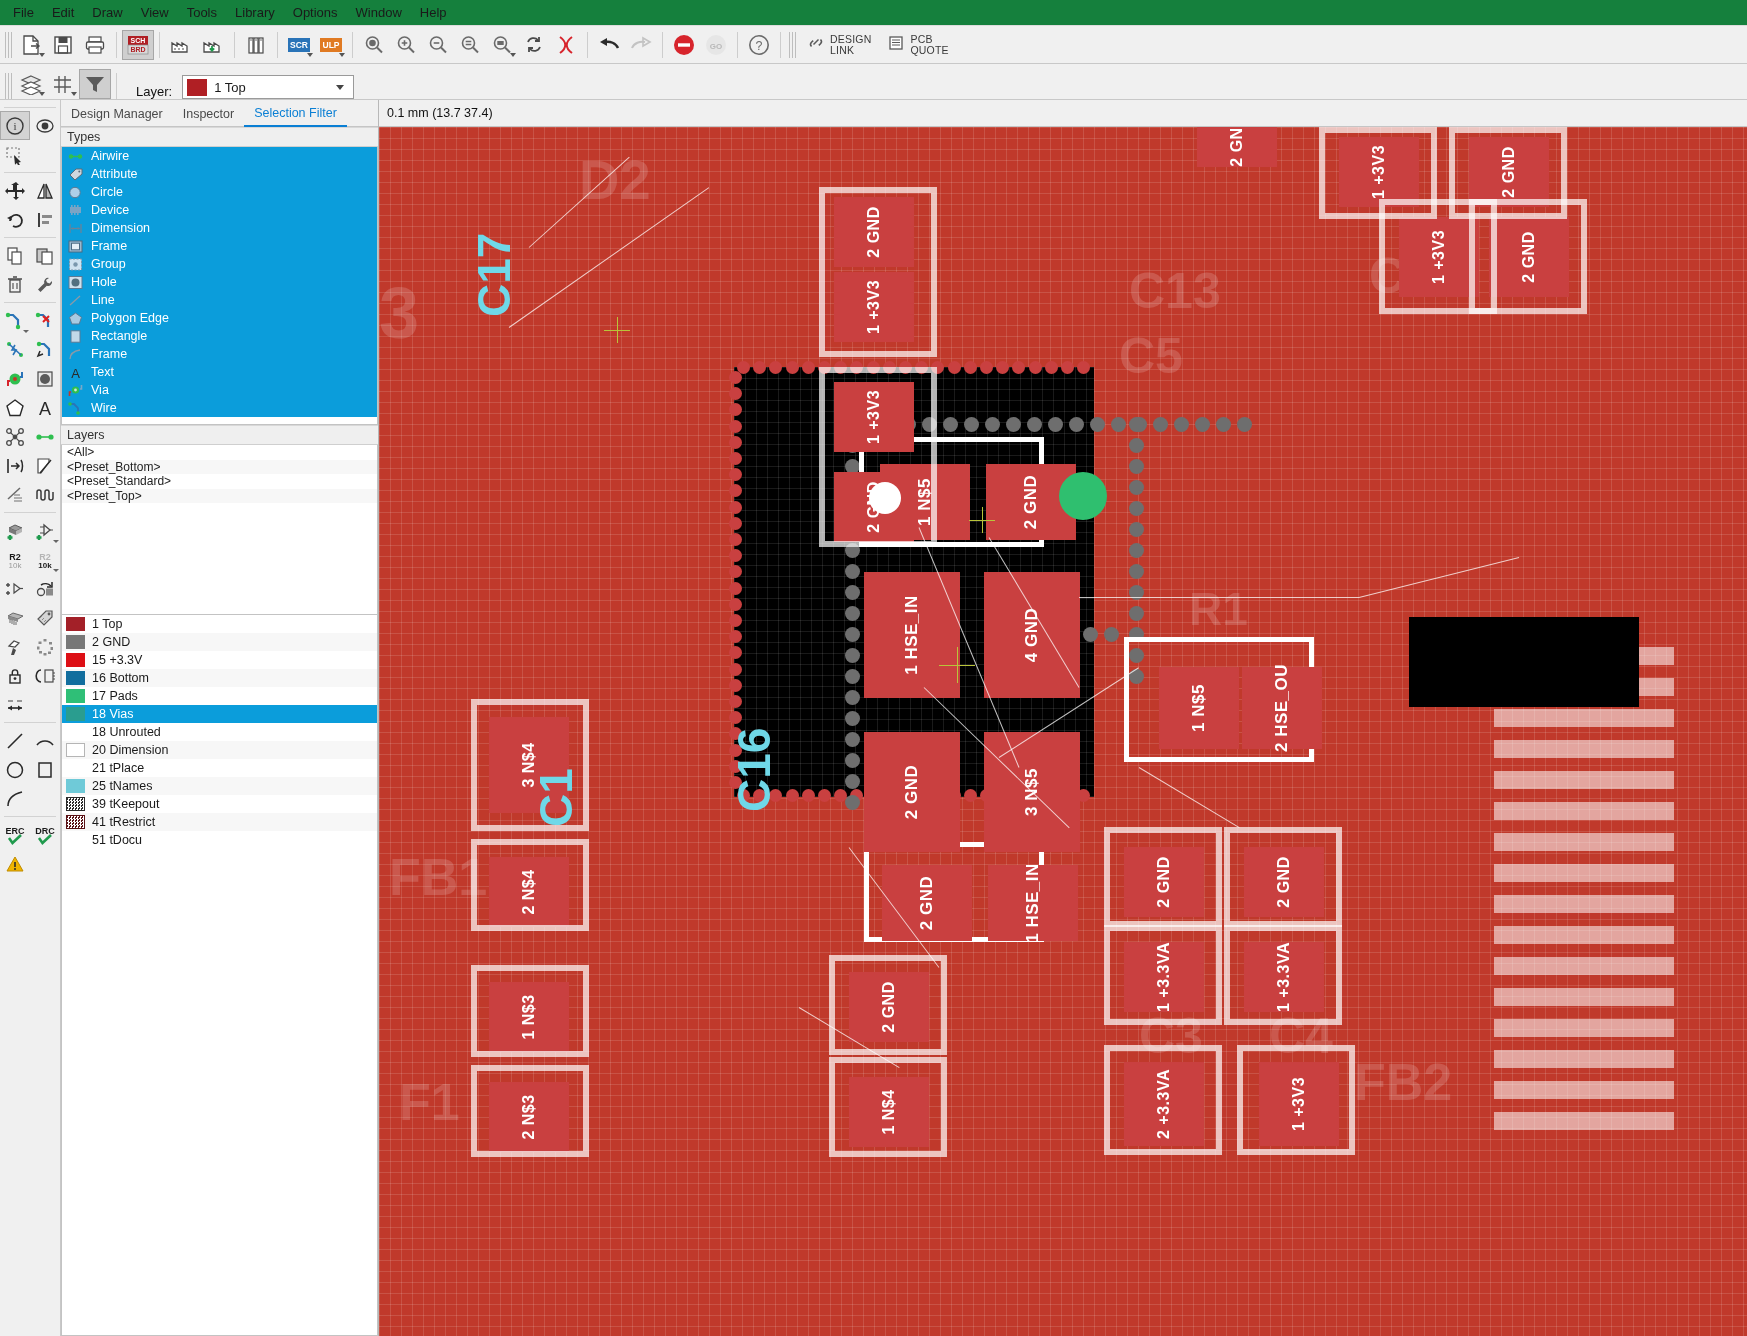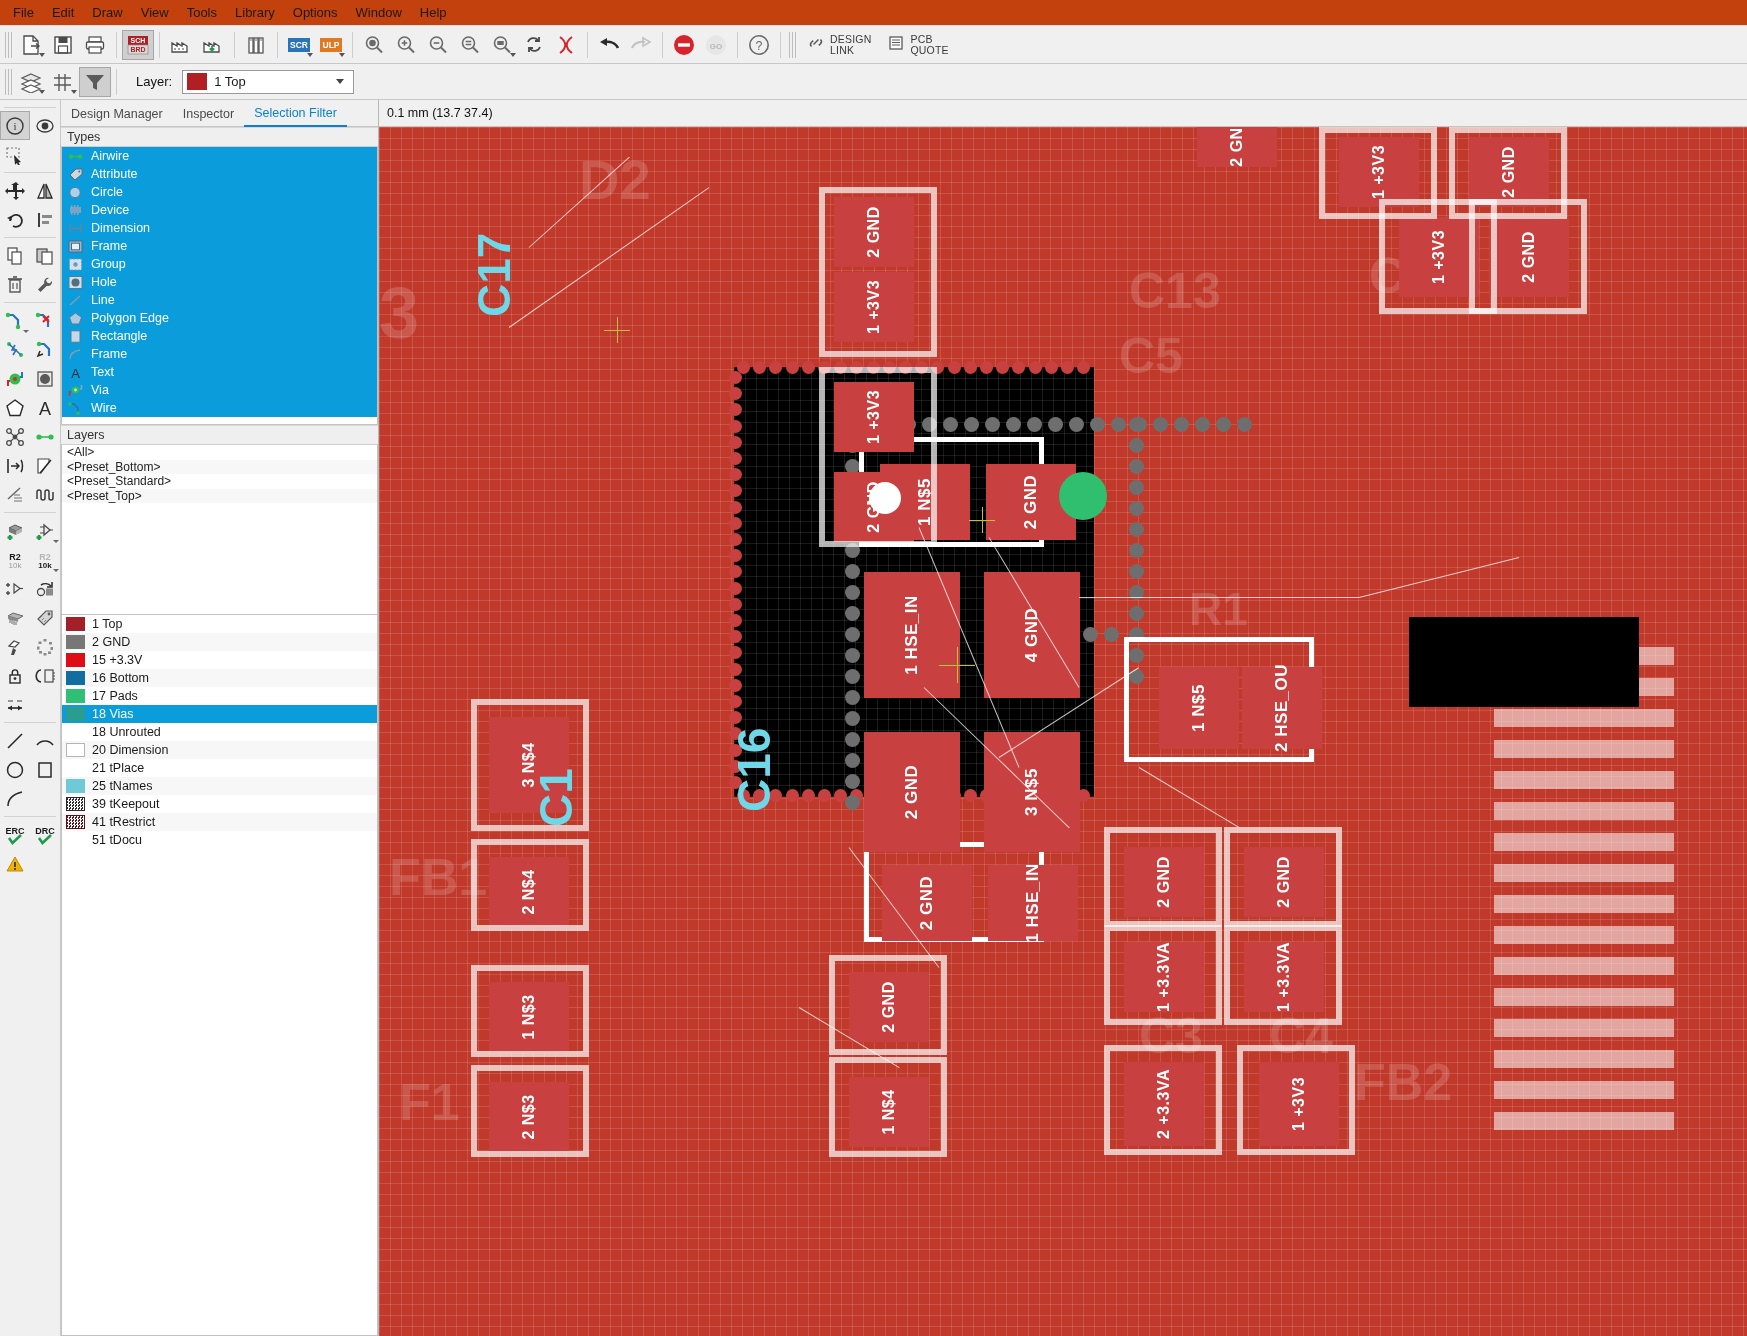--- a/index.html
+++ b/index.html
@@ -24,21 +24,21 @@
     width: 15px; height: 15px; margin-right: 5px; position: relative;
     background: #cfcfcf; border: 1px solid #8a8a8a; border-radius: 1px;
   }
   .titlebar .appicon::after {
     content: ""; position: absolute; left: 2px; top: 2px; width: 9px; height: 6px;
     background: #1f9a4d;
   }
 
   
   .menubar {
-    height: 26px; background: #c2410c; display: flex; align-items: center;
+    height: 26px; background: #15803d; display: flex; align-items: center;
     flex: 0 0 26px; padding-left: 4px; border-bottom: 1px solid #dcdcdc;
   }
   .menubar .mi {
     padding: 3px 9px; font-size: 13px; color: #1a1a1a; cursor: default;
   }
 
   
   .toolbar {
     height: 38px; background: #f0f0f0; display: flex; align-items: center;
     flex: 0 0 38px; border-bottom: 1px solid #c8c8c8; padding-left: 2px;
@@ -53,21 +53,21 @@
   .tbtn.pressed { background: #cfcfcf; border: 1px solid #a6a6a6; }
   .tbtn .caret { position: absolute; right: 2px; bottom: 3px; width: 0; height: 0;
     border-left: 3.5px solid transparent; border-right: 3.5px solid transparent;
     border-top: 4px solid #555; }
   .tb-lbl { display: flex; align-items: center; padding: 0 8px; height: 30px; cursor: default; }
   .tb-lbl .lk { margin-right: 5px; }
   .tb-lbl .txt { font-size: 10.5px; line-height: 11px; font-weight: normal; color: #3a3a3a; letter-spacing: .2px; }
 
   
   .layerbar {
-    height: 36px; background: #f0f0f0; display: flex; align-items: center;
+    height: 36px; background: #f0f0f0; display: flex; align-items: flex-end;
     flex: 0 0 36px; border-bottom: 1px solid #c8c8c8; padding-left: 2px;
   }
   .layerbar .lbl { font-size: 13px; margin: 0 10px 0 14px; color: #111; }
   .layercombo {
     width: 172px; height: 24px; background: #fff; border: 1px solid #9a9a9a;
     display: flex; align-items: center; padding: 0 2px; position: relative;
   }
   .layercombo .swatch { width: 20px; height: 17px; margin: 0 7px 0 2px; flex: 0 0 20px; }
   .layercombo .ctext { flex: 1; font-size: 13px; }
   .layercombo .arrow { width: 0; height: 0; margin-right: 7px;

